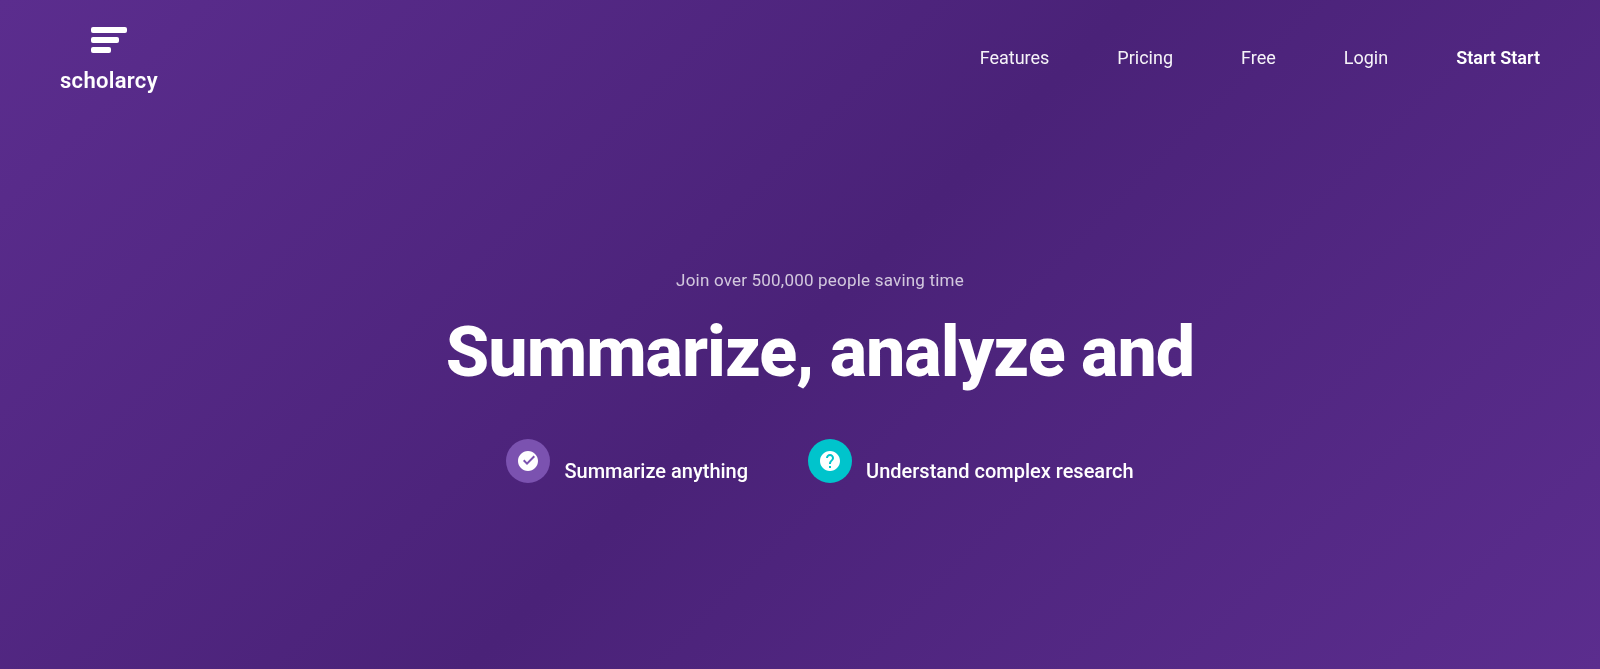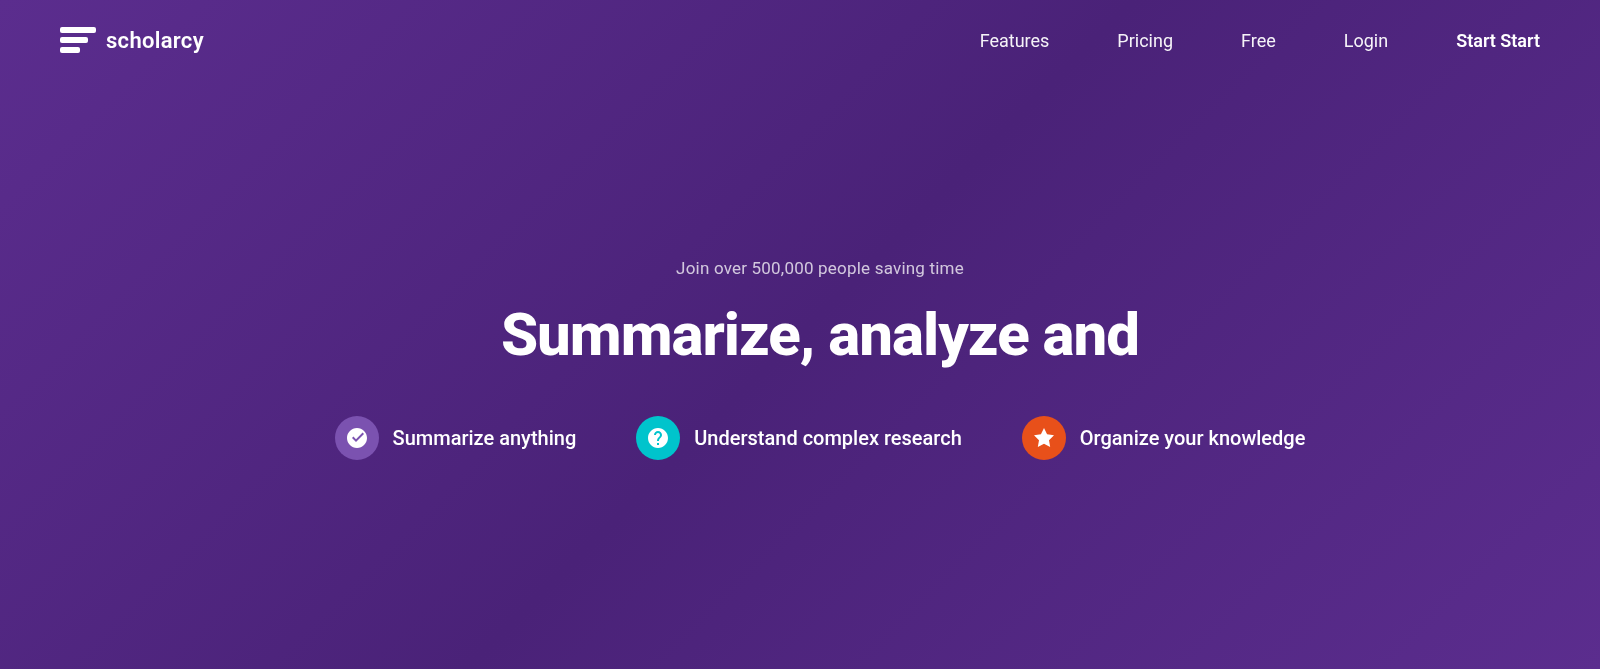--- a/index.html
+++ b/index.html
@@ -30,20 +30,21 @@
       align-items: center;
       justify-content: space-between;
       padding: 22px 60px;
       width: 100%;
     }
 
     .logo-container {
       display: flex;
       align-items: center;
       gap: 10px;
+      flex-direction: column;
     }
 
     .logo-icon {
       width: 36px;
       height: 36px;
       display: flex;
       flex-direction: column;
       justify-content: center;
       gap: 4px;
     }
@@ -103,38 +104,38 @@
     .hero-subtext {
       color: rgba(255, 255, 255, 0.75);
       font-size: 17px;
       font-weight: 400;
       margin-bottom: 24px;
       letter-spacing: 0.2px;
     }
 
     .hero-headline {
       color: white;
-      font-size: 60px;
+      font-size: 70px;
       font-weight: 800;
       line-height: 1.1;
       max-width: 900px;
       margin-bottom: 48px;
       letter-spacing: -1px;
     }
 
     
     .feature-pills {
       display: flex;
       align-items: center;
       gap: 60px;
     }
 
     .feature-pill {
       display: flex;
-      align-items: center;
+      align-items: flex-end;
       gap: 14px;
     }
 
     .pill-icon {
       width: 44px;
       height: 44px;
       border-radius: 50%;
       display: flex;
       align-items: center;
       justify-content: center;
@@ -208,25 +209,17 @@
 
       <div class="feature-pill">
         <div class="pill-icon pill-icon-cyan">
           <svg viewBox="0 0 24 24" xmlns="http://www.w3.org/2000/svg">
             <path d="M12 2C6.48 2 2 6.48 2 12s4.48 10 10 10 10-4.48 10-10S17.52 2 12 2zm1 17h-2v-2h2v2zm2.07-7.75l-.9.92C13.45 12.9 13 13.5 13 15h-2v-.5c0-1.1.45-2.1 1.17-2.83l1.24-1.26c.37-.36.59-.86.59-1.41 0-1.1-.9-2-2-2s-2 .9-2 2H8c0-2.21 1.79-4 4-4s4 1.79 4 4c0 .88-.36 1.68-.93 2.25z"></path>
           </svg>
         </div>
         <span class="pill-label">Understand complex research</span>
       </div>
 
-      <div class="feature-pill">
-        <div class="pill-icon pill-icon-orange">
-          <svg viewBox="0 0 24 24" xmlns="http://www.w3.org/2000/svg">
-            <path d="M12 2l3.09 6.26L22 9.27l-5 4.87 1.18 6.88L12 17.77l-6.18 3.25L7 14.14 2 9.27l6.91-1.01L12 2z"></path>
-          </svg>
-        </div>
-        <span class="pill-label">Organize your knowledge</span>
-      </div>
 
     </div>
   </section>
 
 </div>
 
 </body></html>

